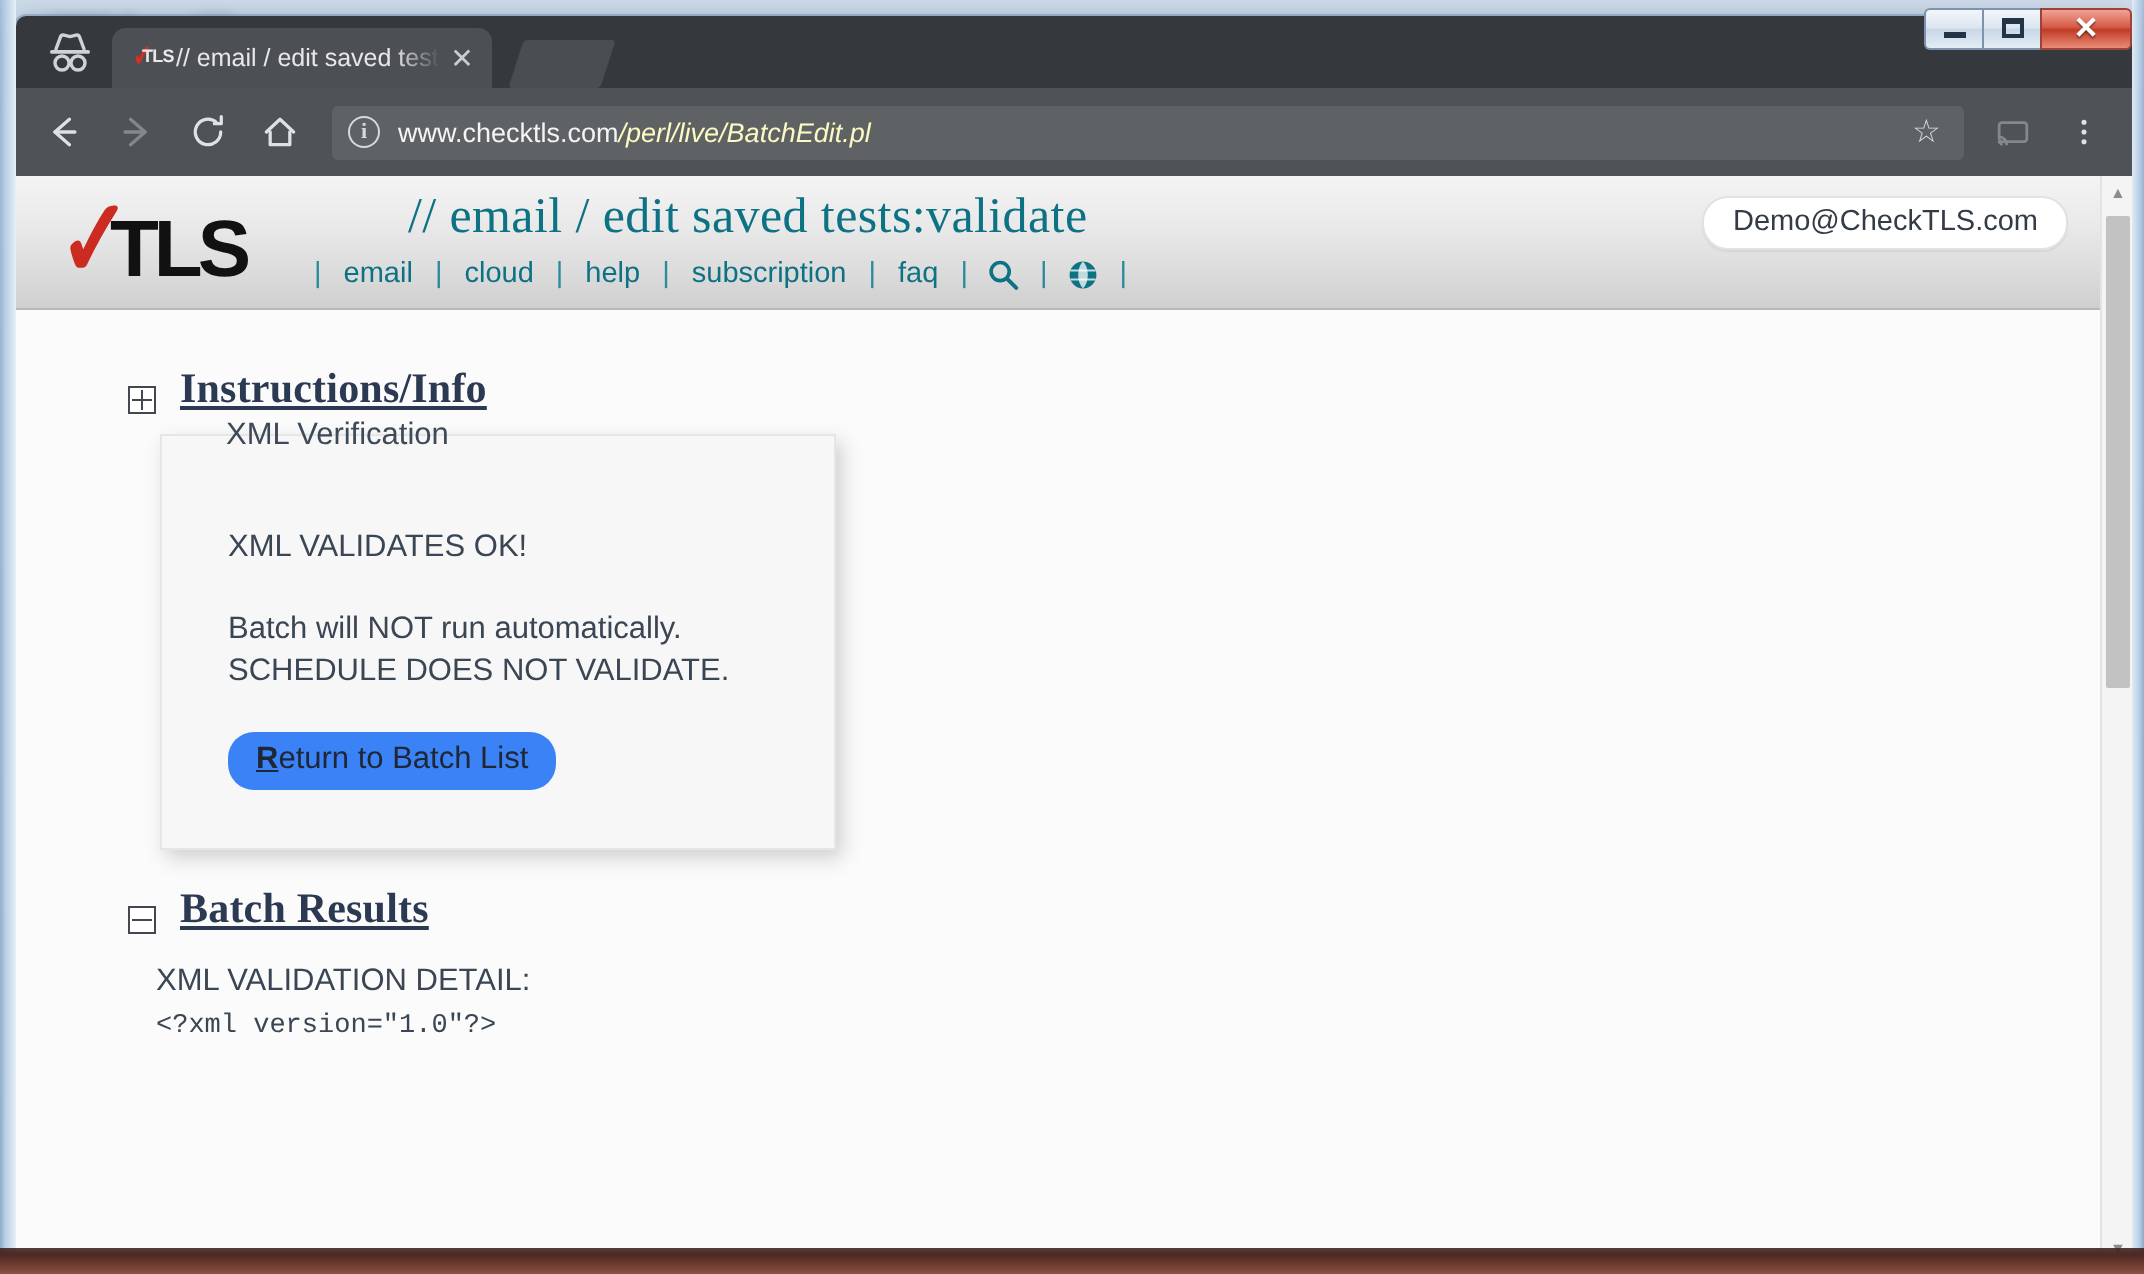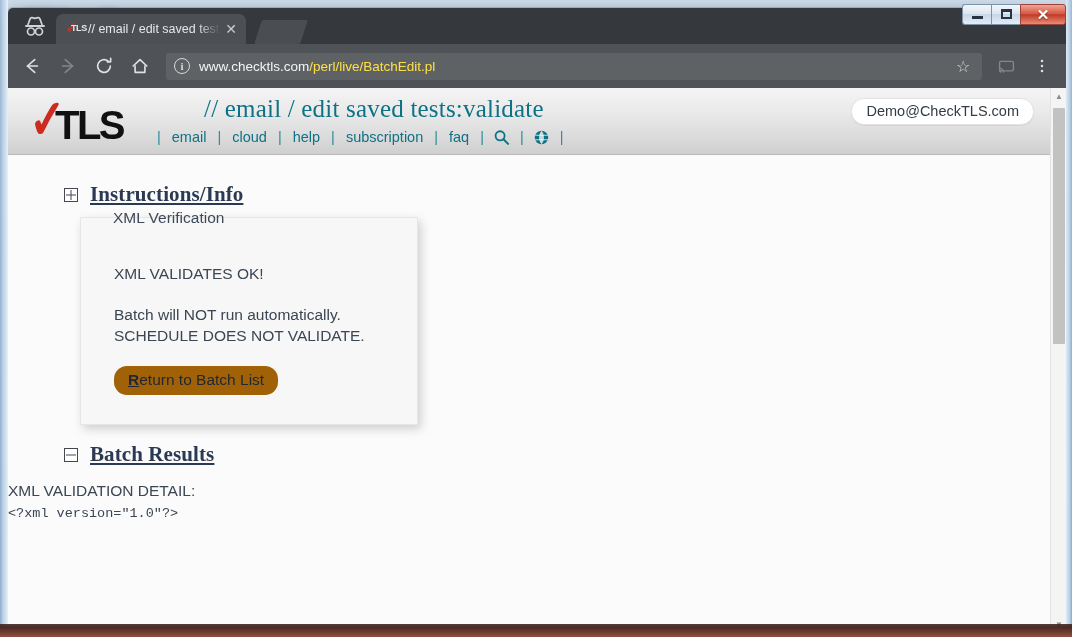--- a/index.html
+++ b/index.html
@@ -208,21 +208,21 @@
     line-height: 1;
     margin-right: 9px;
   }
   #url-text {
     font-size: 13.5px;
     white-space: nowrap;
     overflow: hidden;
     flex: 1 1 auto;
   }
   #url-text .host { color: #f2f4f6; }
-  #url-text .path { color: #fde047; }
+  #url-text .path { color: #fef9c3; font-style: italic; }
   #star-icon { color: #d7dadd; font-size: 16px; flex: 0 0 18px; margin-left: 6px; }
   .tb-right { display: flex; align-items: center; flex: 0 0 auto; }
 
   
   #viewport {
     height: 544px;
     background: #fbfbfb;
     position: relative;
     display: flex;
   }
@@ -301,21 +301,21 @@
     color: #333b44;
     box-shadow: 0 1px 1px rgba(0,0,0,.06);
     white-space: nowrap;
   }
 
   
   #body-area { position: relative; padding-top: 10px; }
 
   .section-head {
     display: flex;
-    align-items: center;
+    align-items: flex-end;
     padding-left: 56px;
     margin-top: 17px;
     margin-bottom: 4px;
   }
   .toggle-box {
     width: 14px; height: 14px;
     border: 1px solid #44474f;
     position: relative;
     flex: 0 0 14px;
     margin-right: 12px;
@@ -372,33 +372,34 @@
   .verify-line {
     font-size: 15.5px;
     color: #3b4654;
     line-height: 21px;
     margin-bottom: 0;
   }
   .verify-gap { height: 20px; }
   #return-btn {
     display: inline-block;
     margin-top: 20px;
-    background: #a16207;
+    background: #3b82f6;
     border: none;
     border-radius: 13px;
     padding: 5px 14px 6px 14px;
     font-size: 15.5px;
     color: #1e2733;
     font-family: "Liberation Sans", sans-serif;
     cursor: pointer;
   }
   #return-btn .ak { text-decoration: underline; font-weight: bold; }
 
   
   #batch-text {
+    padding-left: 70px;
     margin-top: 12px;
   }
   .br-head {
     font-size: 15.5px;
     color: #3b4654;
     line-height: 23px;
   }
   .br-mono {
     font-family: "Liberation Mono", monospace;
     font-size: 13.5px;

